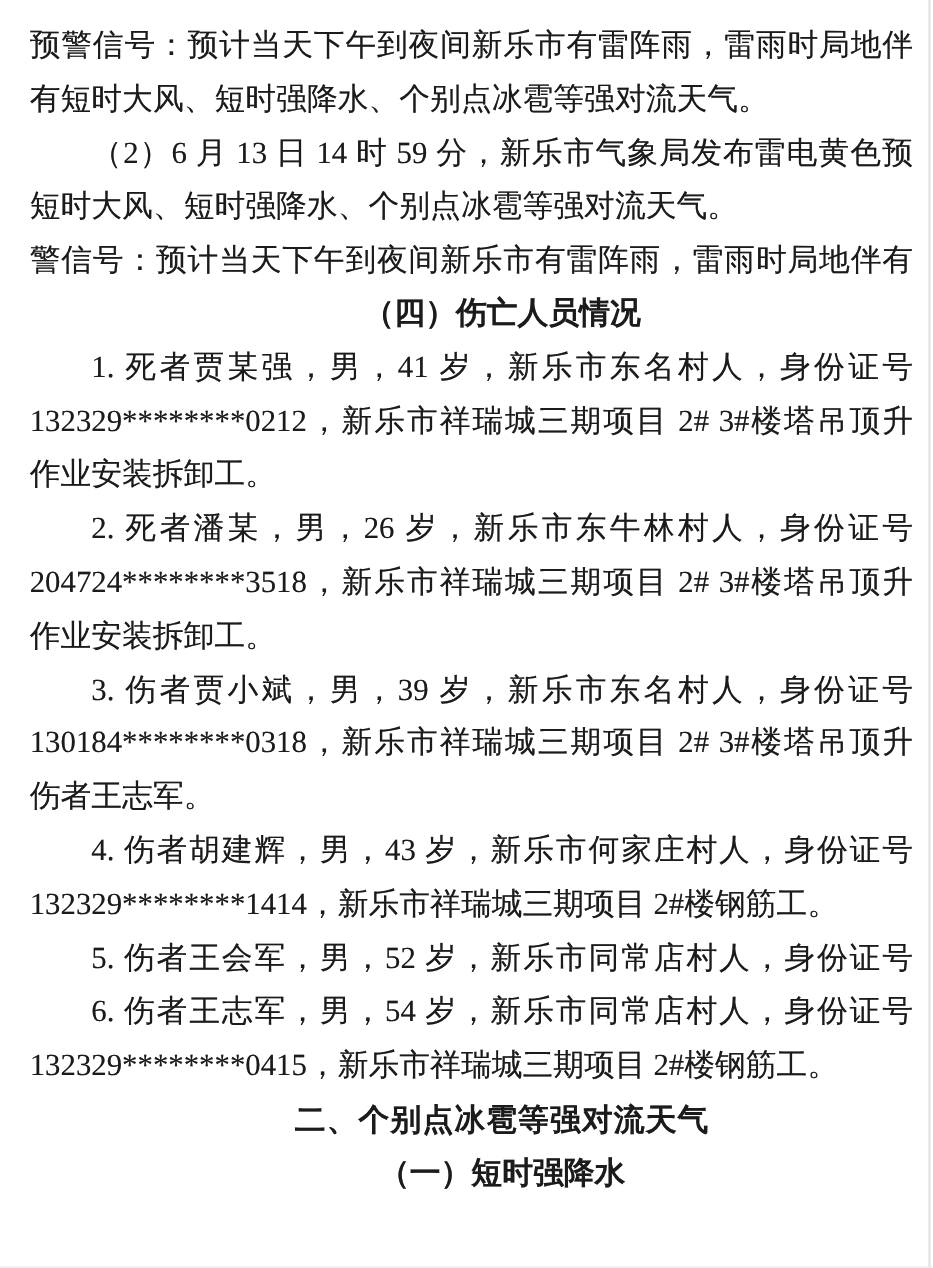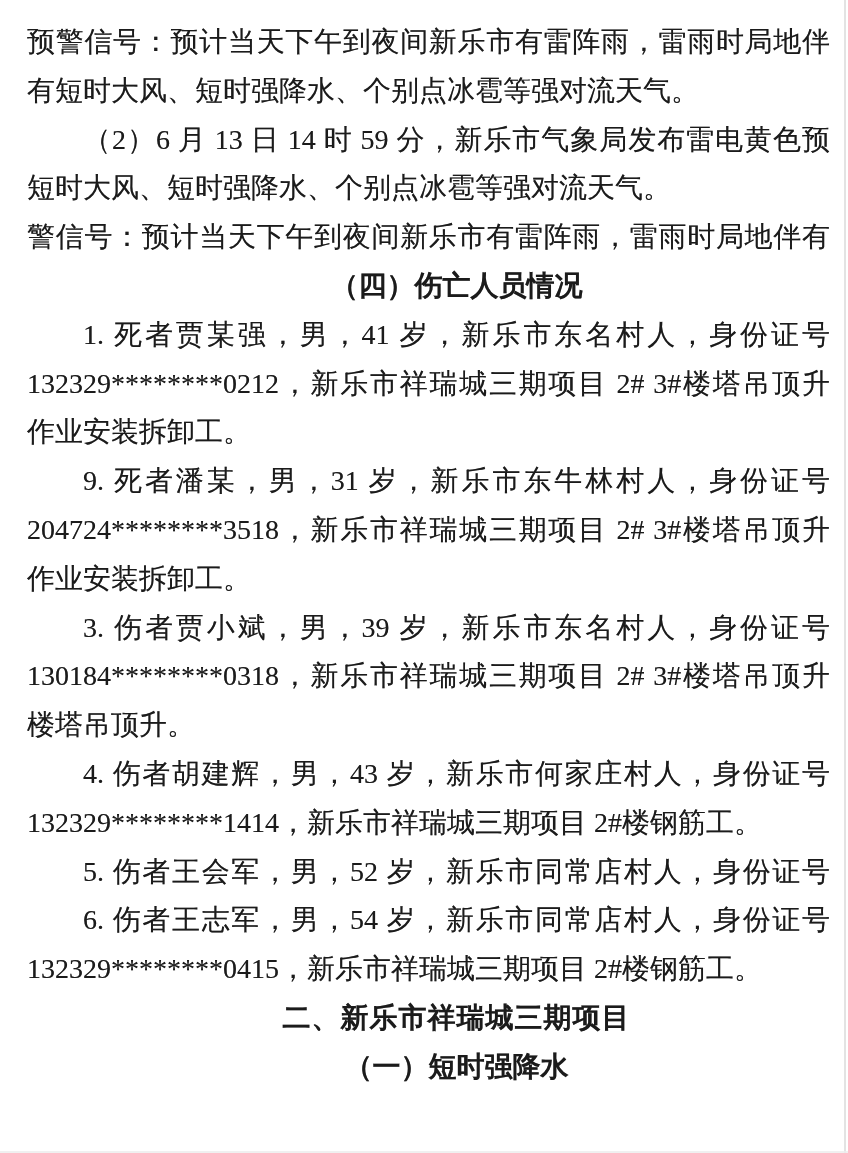--- a/index.html
+++ b/index.html
@@ -74,29 +74,29 @@
   <div class="doc-body" id="doc-body">
       <div class="line justify">预警信号：预计当天下午到夜间新乐市有雷阵雨，雷雨时局地伴</div>
       <div class="line">有短时大风、短时强降水、个别点冰雹等强对流天气。</div>
       <div class="line indent justify">（2）6 月 13 日 14 时 59 分，新乐市气象局发布雷电黄色预</div>
       <div class="line">短时大风、短时强降水、个别点冰雹等强对流天气。</div>
       <div class="line justify">警信号：预计当天下午到夜间新乐市有雷阵雨，雷雨时局地伴有</div>
       <div class="line indent bold">（四）伤亡人员情况</div>
       <div class="line indent justify">1. 死者贾某强，男，41 岁，新乐市东名村人，身份证号</div>
       <div class="line justify">132329********0212，新乐市祥瑞城三期项目 2# 3#楼塔吊顶升</div>
       <div class="line">作业安装拆卸工。</div>
-      <div class="line indent justify">9. 死者潘某，男，31 岁，新乐市东牛林村人，身份证号</div>
+      <div class="line indent justify">2. 死者潘某，男，26 岁，新乐市东牛林村人，身份证号</div>
       <div class="line justify">204724********3518，新乐市祥瑞城三期项目 2# 3#楼塔吊顶升</div>
       <div class="line">作业安装拆卸工。</div>
       <div class="line indent justify">3. 伤者贾小斌，男，39 岁，新乐市东名村人，身份证号</div>
       <div class="line justify">130184********0318，新乐市祥瑞城三期项目 2# 3#楼塔吊顶升</div>
-      <div class="line">楼塔吊顶升。</div>
+      <div class="line">伤者王志军。</div>
       <div class="line indent justify">4. 伤者胡建辉，男，43 岁，新乐市何家庄村人，身份证号</div>
       <div class="line">132329********1414，新乐市祥瑞城三期项目 2#楼钢筋工。</div>
       <div class="line indent justify">5. 伤者王会军，男，52 岁，新乐市同常店村人，身份证号</div>
       <div class="line indent justify">6. 伤者王志军，男，54 岁，新乐市同常店村人，身份证号</div>
       <div class="line">132329********0415，新乐市祥瑞城三期项目 2#楼钢筋工。</div>
-      <div class="line indent bold sans">二、新乐市祥瑞城三期项目</div>
+      <div class="line indent bold sans">二、个别点冰雹等强对流天气</div>
       <div class="line indent bold">（一）短时强降水</div>
     </div>
   <div class="scan-artifact-right"></div>
   <div class="scan-artifact-bottom"></div>
 </div>
 
 </body></html>

